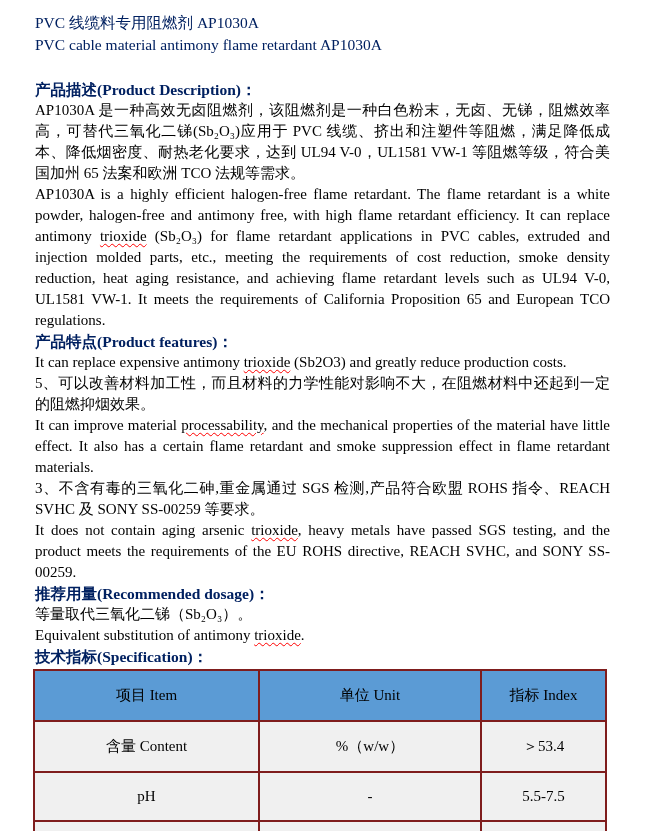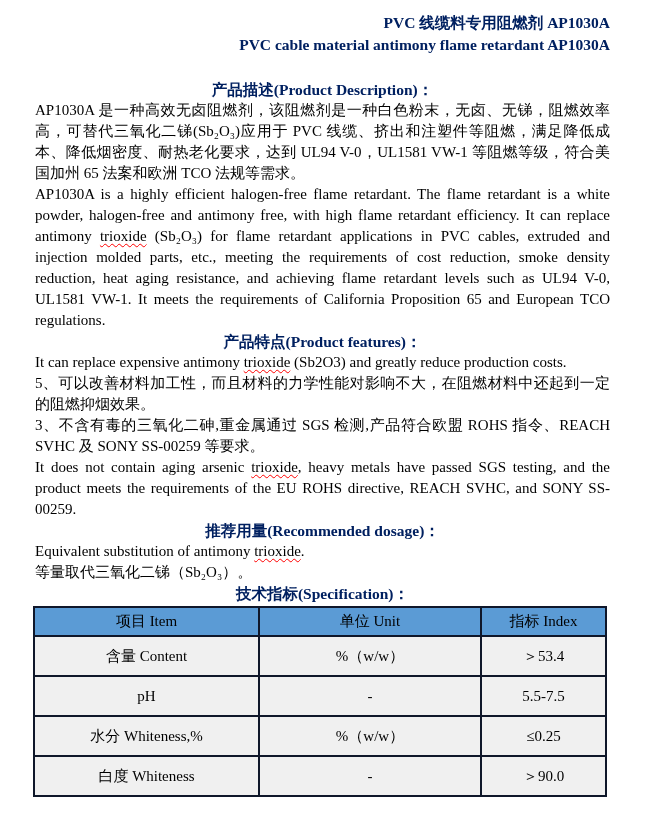--- a/index.html
+++ b/index.html
@@ -11,35 +11,35 @@
   *{box-sizing:border-box;}
   html,body{margin:0;padding:0;background:#ffffff;}
   .page{
     width:645px;height:831px;
     padding:12px 35px 0 35px;
     font-family:"Liberation Serif","DejaVu Serif",serif;
     font-size:15px;color:#000;
     overflow:hidden;background:#fff;
   }
   .doc-title{
-    text-align:right;
+    text-align:left;
     color:var(--heading);
-    font-weight:bold;
+    font-weight:normal;
     font-size:15.5px;
     line-height:22px;
     margin:0;
   }
   .title-gap{height:23px;}
   .heading{
     color:var(--heading);
     font-weight:bold;
     font-size:15.5px;
     line-height:21px;
     margin:0;
-    text-align:center;
+    text-align:left;
   }
   p.body{
     margin:0;
     line-height:21px;
     text-align:justify;
     text-justify:inter-ideograph;
     font-family:Liberation Serif, serif;
   }
   .misspell{
     text-decoration-line:underline;
@@ -48,26 +48,26 @@
     text-decoration-thickness:1px;
     text-underline-offset:2px;
   }
   table.spec{
     border-collapse:collapse;
     table-layout:fixed;
     width:572px;
     margin:2px 0 0 -2px;
   }
   table.spec th, table.spec td{
-    border:2px solid #0f172a;
+    border:2px solid #7f1d1d;
     text-align:center;
     vertical-align:middle;
     font-weight:normal;
     font-size:15px;
-    padding:4px;
+    padding:15px;
   }
   table.spec thead th{
     background:var(--table-header-bg);
     height:28px;
   }
   table.spec tbody td{
     background:var(--table-row-bg);
     height:40px;
   }
   .col-item{width:225px;}
@@ -84,26 +84,27 @@
 
   <div class="title-gap"></div>
 
   <p class="heading">产品描述(Product Description)：</p>
   <p class="body">AP1030A 是一种高效无卤阻燃剂，该阻燃剂是一种白色粉末，无卤、无锑，阻燃效率高，可替代三氧化二锑(Sb₂O₃)应用于 PVC 线缆、挤出和注塑件等阻燃，满足降低成本、降低烟密度、耐热老化要求，达到 UL94 V-0，UL1581 VW-1 等阻燃等级，符合美国加州 65 法案和欧洲 TCO 法规等需求。</p>
   <p class="body"><span>AP1030A is a highly efficient halogen-free flame retardant. The flame retardant is a white powder, halogen-free and antimony free, with high flame retardant efficiency. It can replace antimony </span><span class="misspell">trioxide</span><span> (Sb₂O₃) for flame retardant applications in PVC cables, extruded and injection molded parts, etc., meeting the requirements of cost reduction, smoke density reduction, heat aging resistance, and achieving flame retardant levels such as UL94 V-0, UL1581 VW-1. It meets the requirements of California Proposition 65 and European TCO regulations.</span></p>
 
   <p class="heading">产品特点(Product features)：</p>
   <p class="body"><span>It can replace expensive antimony </span><span class="misspell">trioxide</span><span> (Sb2O3) and greatly reduce production costs.</span></p>
   <p class="body">5、可以改善材料加工性，而且材料的力学性能对影响不大，在阻燃材料中还起到一定的阻燃抑烟效果。</p>
+  <p class="body"><span>It can improve material </span><span class="misspell">processability</span><span>, and the mechanical properties of the material have little effect. It also has a certain flame retardant and smoke suppression effect in flame retardant materials.</span></p>
   <p class="body">3、不含有毒的三氧化二砷,重金属通过 SGS 检测,产品符合欧盟 ROHS 指令、REACH SVHC 及 SONY SS-00259 等要求。</p>
   <p class="body"><span>It does not contain aging arsenic </span><span class="misspell">trioxide</span><span>, heavy metals have passed SGS testing, and the product meets the requirements of the EU ROHS directive, REACH SVHC, and SONY SS-00259.</span></p>
 
   <p class="heading">推荐用量(Recommended dosage)：</p>
+  <p class="body">等量取代三氧化二锑（Sb₂O₃）。</p>
   <p class="body"><span>Equivalent substitution of antimony </span><span class="misspell">trioxide</span><span>.</span></p>
-  <p class="body">等量取代三氧化二锑（Sb₂O₃）。</p>
 
   <p class="heading">技术指标(Specification)：</p>
 
   <table class="spec">
     <colgroup>
       <col class="col-item">
       <col class="col-unit">
       <col class="col-index">
     </colgroup>
     <thead>

